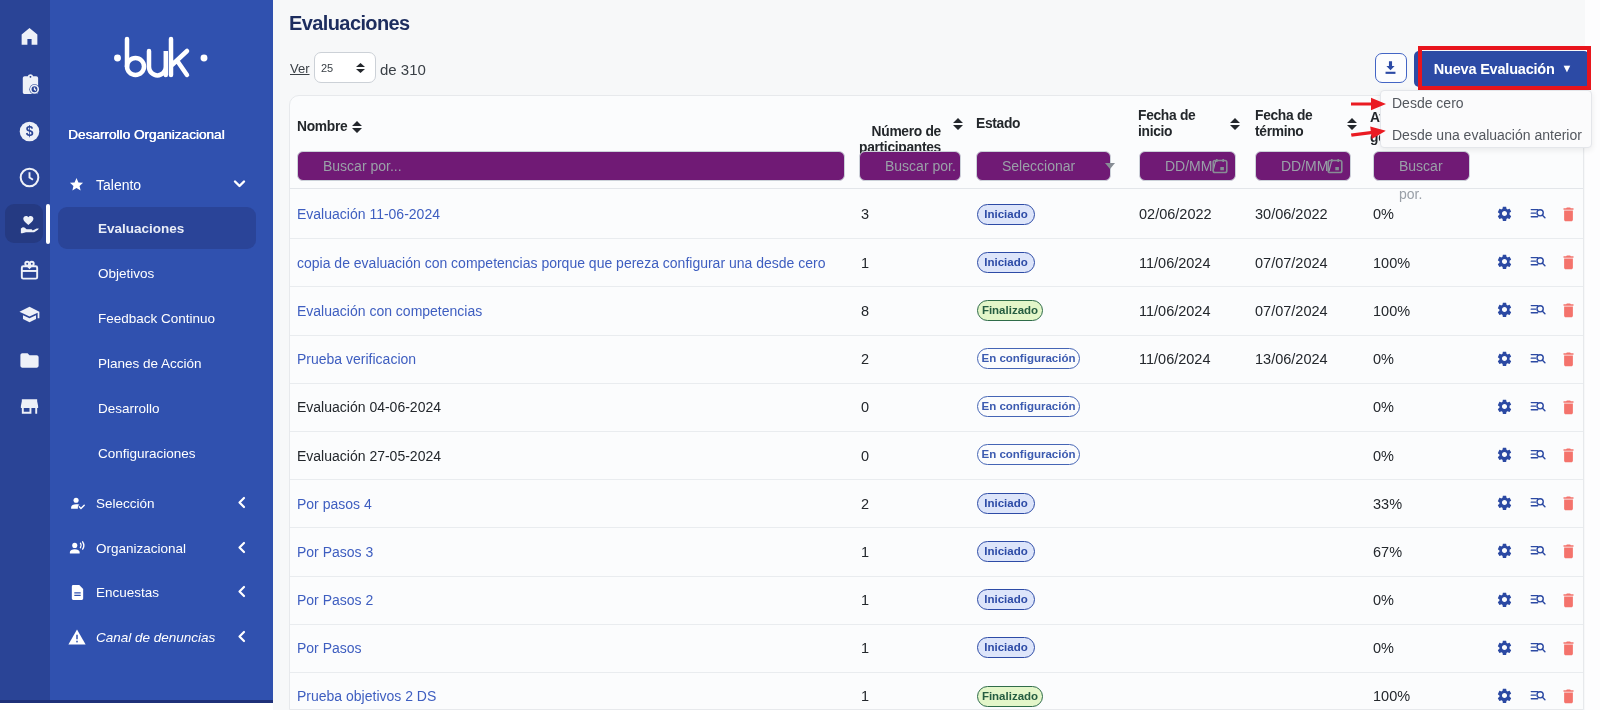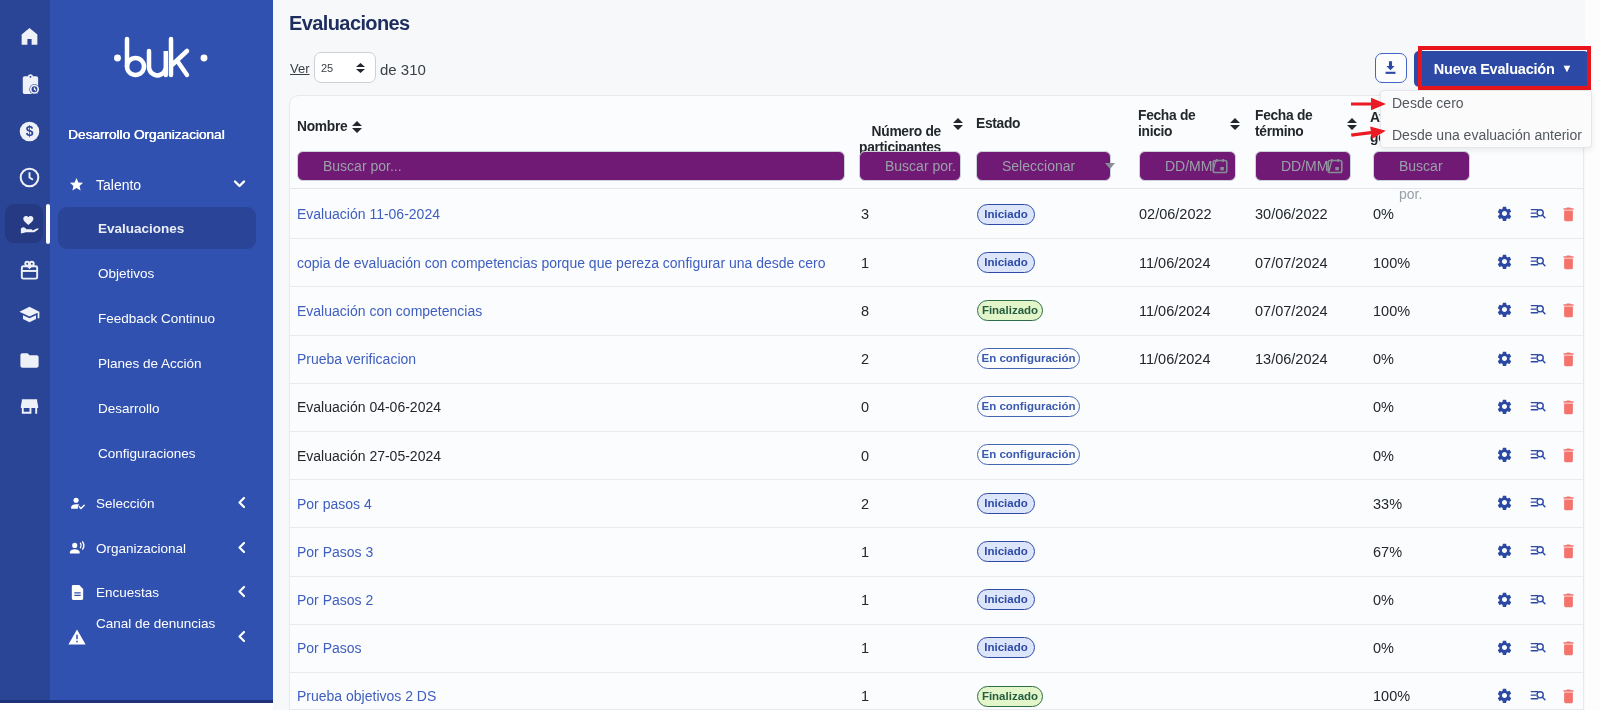--- a/index.html
+++ b/index.html
@@ -168,21 +168,21 @@
   <div class="mitem" style="left:46px; top:585px;">Encuestas</div>
   <svg class="chev" style="left:187px; top:585px" width="9" height="13" viewBox="0 0 9 13">
       <path d="M7 2 L2.5 6.5 7 11" stroke="#fff" stroke-width="2.2" fill="none" stroke-linecap="round" stroke-linejoin="round"></path>
     </svg>
 
   <svg class="abs" style="left:18px; top:629px" width="18" height="16" viewBox="0 0 24 21">
       <path fill="#fff" d="M12 0.5 L23.5 20.5 H0.5 Z"></path>
       <rect x="11" y="7.5" width="2" height="6" fill="#3051af"></rect>
       <rect x="11" y="15.5" width="2" height="2.2" fill="#3051af"></rect>
     </svg>
-  <div class="mitem" style="left:46px; top:616px;">Canal de denuncias</div>
+  <div class="mitem" style="left:46px; top:630px;font-style:italic;">Canal de denuncias</div>
   <svg class="chev" style="left:187px; top:630px" width="9" height="13" viewBox="0 0 9 13">
       <path d="M7 2 L2.5 6.5 7 11" stroke="#fff" stroke-width="2.2" fill="none" stroke-linecap="round" stroke-linejoin="round"></path>
     </svg>
 
   <div class="abs" id="botstrip"></div>
   <div class="abs" style="left:-50px; top:703px; width:273px; height:7px; background:#ffffff;"></div>
 </div>
 
 <div class="abs" id="h1">Evaluaciones</div>
 <div class="abs" id="verrow">Ver</div>

